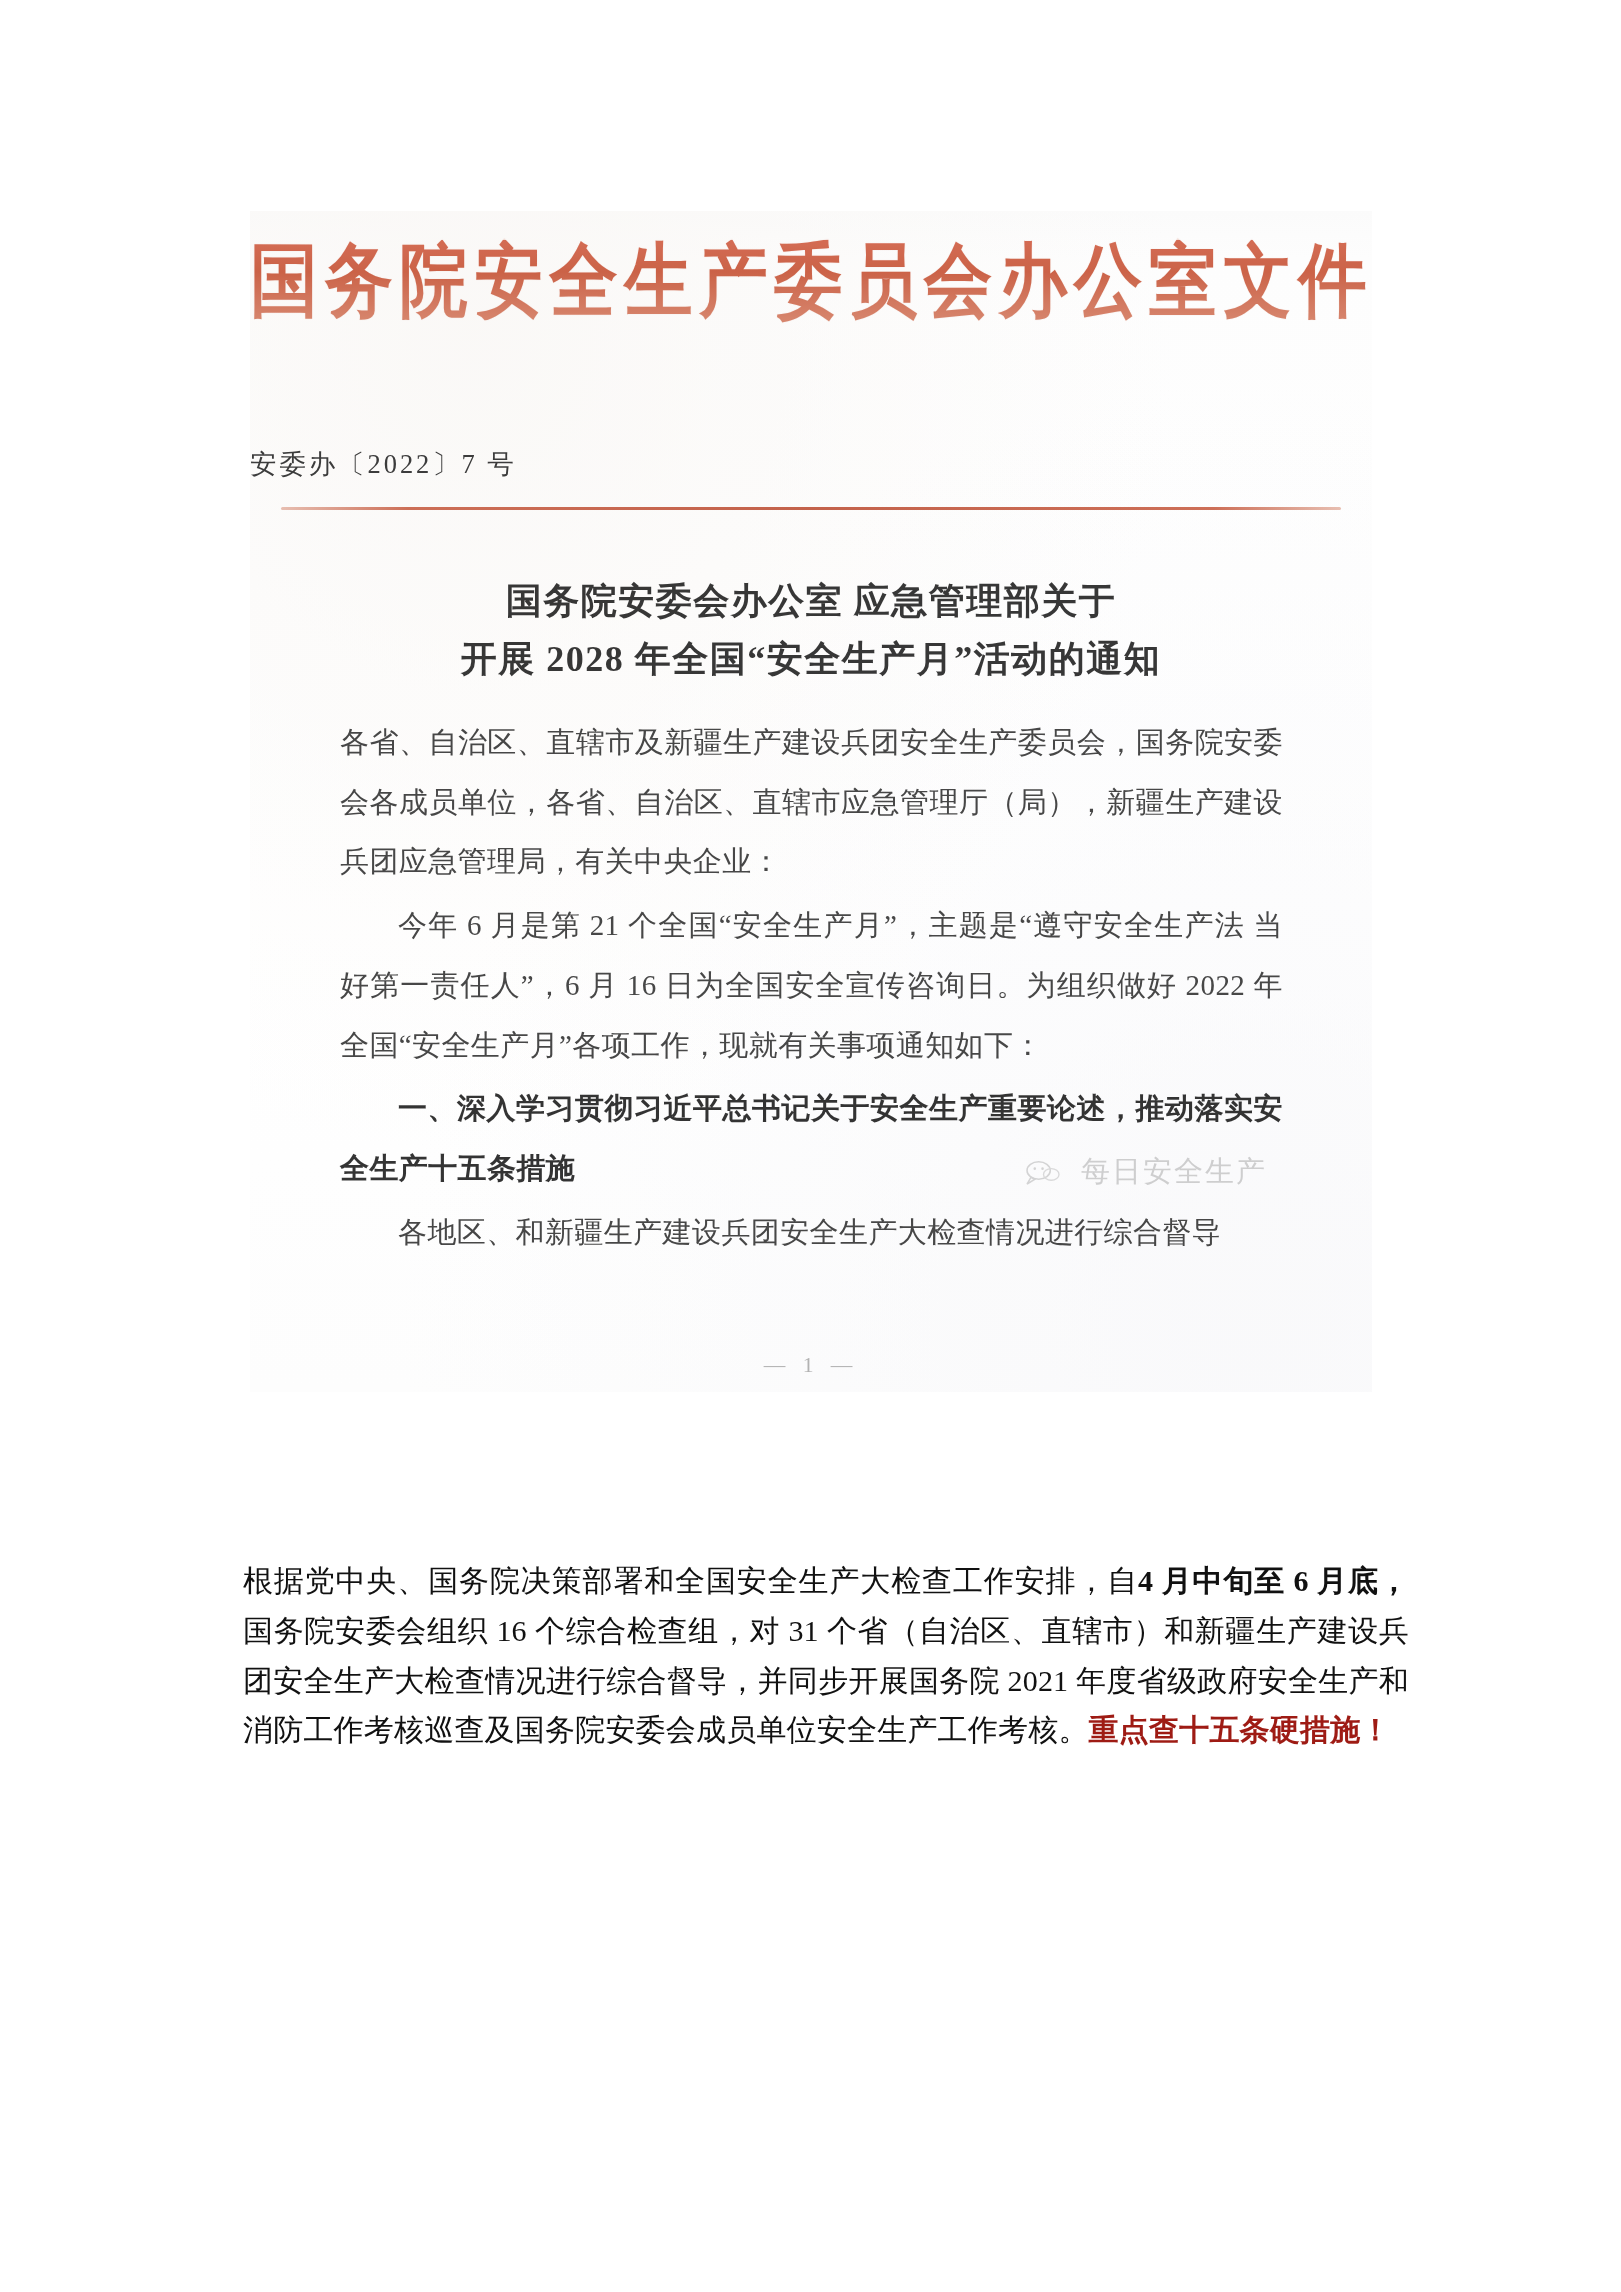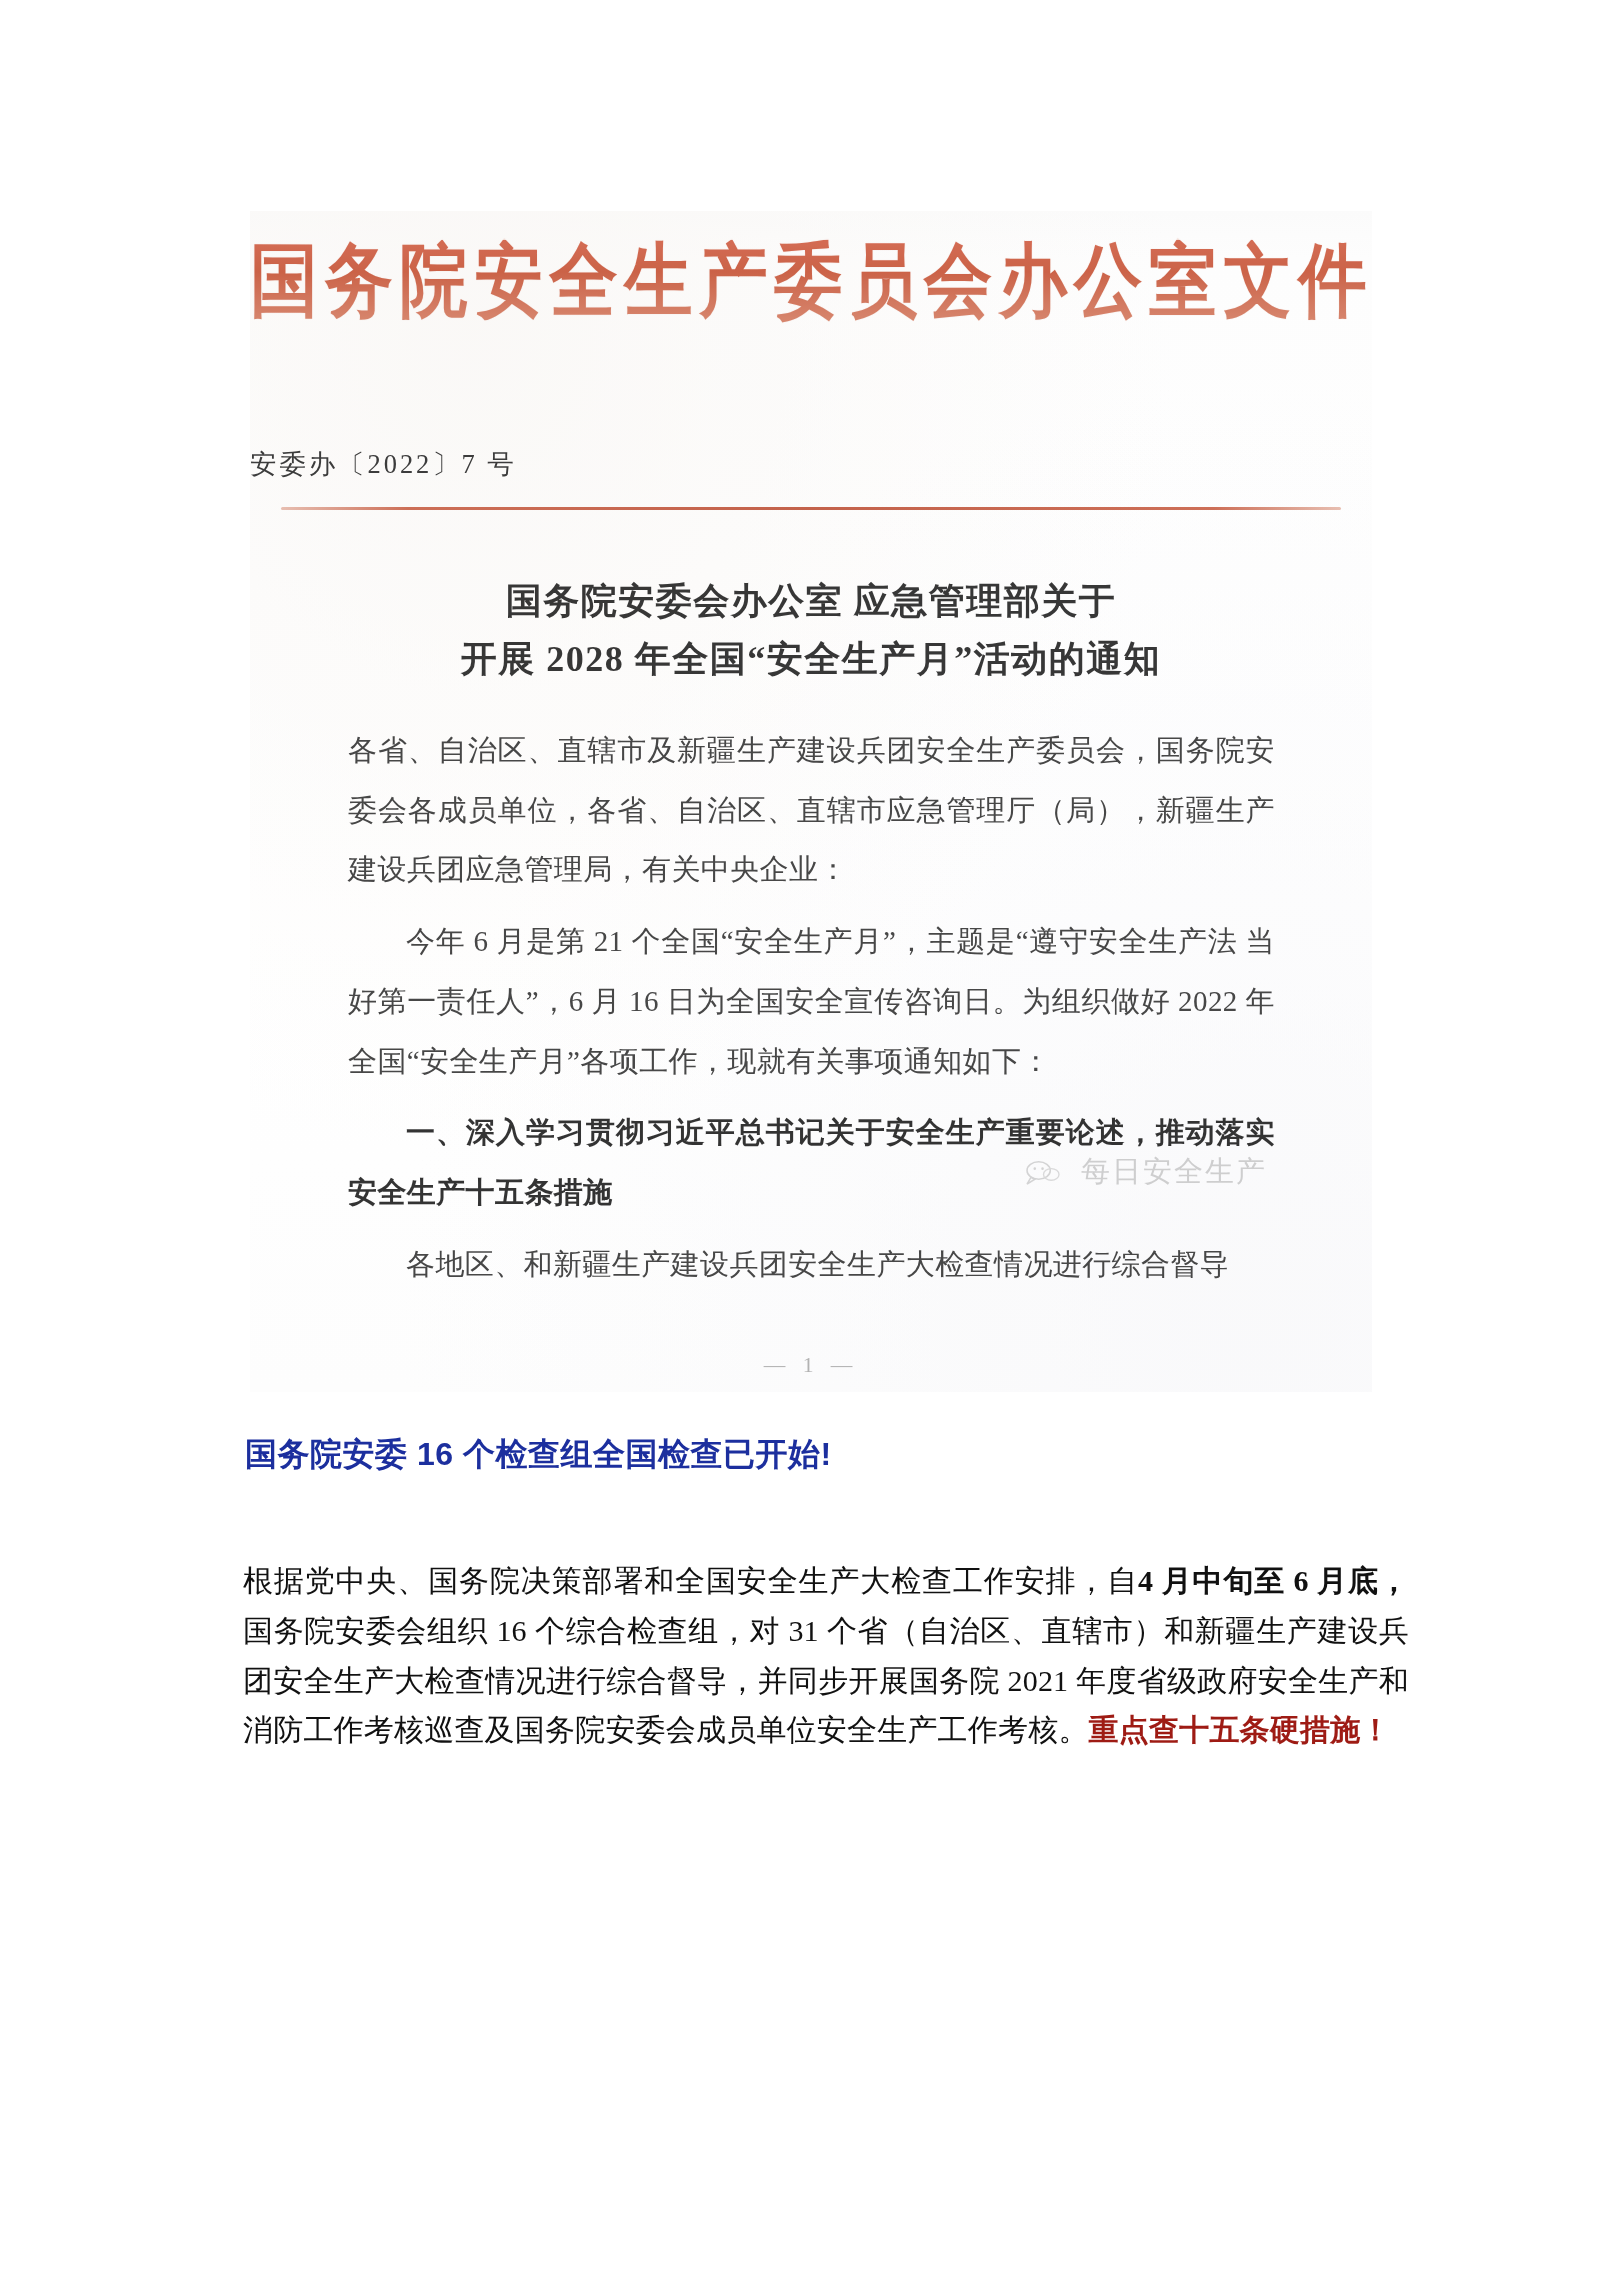--- a/index.html
+++ b/index.html
@@ -115,21 +115,21 @@
     left: 86px;
     width: 951px;
     font-family: "Liberation Serif", "DejaVu Serif", serif;
     font-size: 29px;
     line-height: 2.06;
     color: #2a2a2a;
     opacity: 0.86;
     text-align: justify;
     letter-spacing: 0.4px;
   }
-  .doc-body p { margin: 12px; }
+  .doc-body p { margin: 4px; }
   .doc-body p.indent { text-indent: 2em; }
   .doc-body p.sec-head {
     font-weight: 700;
     color: #131313;
     opacity: 1;
     text-indent: 2em;
   }
 
   
   .doc-watermark {
@@ -227,20 +227,19 @@
           <circle cx="19" cy="12" r="1.3" fill="#7a7a7a"></circle>
           <ellipse cx="28" cy="18" rx="8" ry="6" fill="none" stroke="#8d8d8d" stroke-width="1.4"></ellipse>
         </svg>
       </span>
       <span class="wm-text">每日安全生产</span>
     </div>
 
     <div class="doc-pagenum">— 1 —</div>
   </div>
 
-  <div class="article-heading">国务院安委 16 个检查组全国检查已开始!</div>
 
   <div class="article-body">
     <p><span>根据党中央、国务院决策部署和全国安全生产大检查工作安排，自</span><span class="em-bold">4 月中旬至 6 月底，</span><span>国务院安委会组织 16 个综合检查组，对 31 个省（自治区、直辖市）和新疆生产建设兵团安全生产大检查情况进行综合督导，并同步开展国务院 2021 年度省级政府安全生产和消防工作考核巡查及国务院安委会成员单位安全生产工作考核。</span><span class="em-red">重点查十五条硬措施！</span></p>
   </div>
 
 </div>
 
 
 </body></html>

